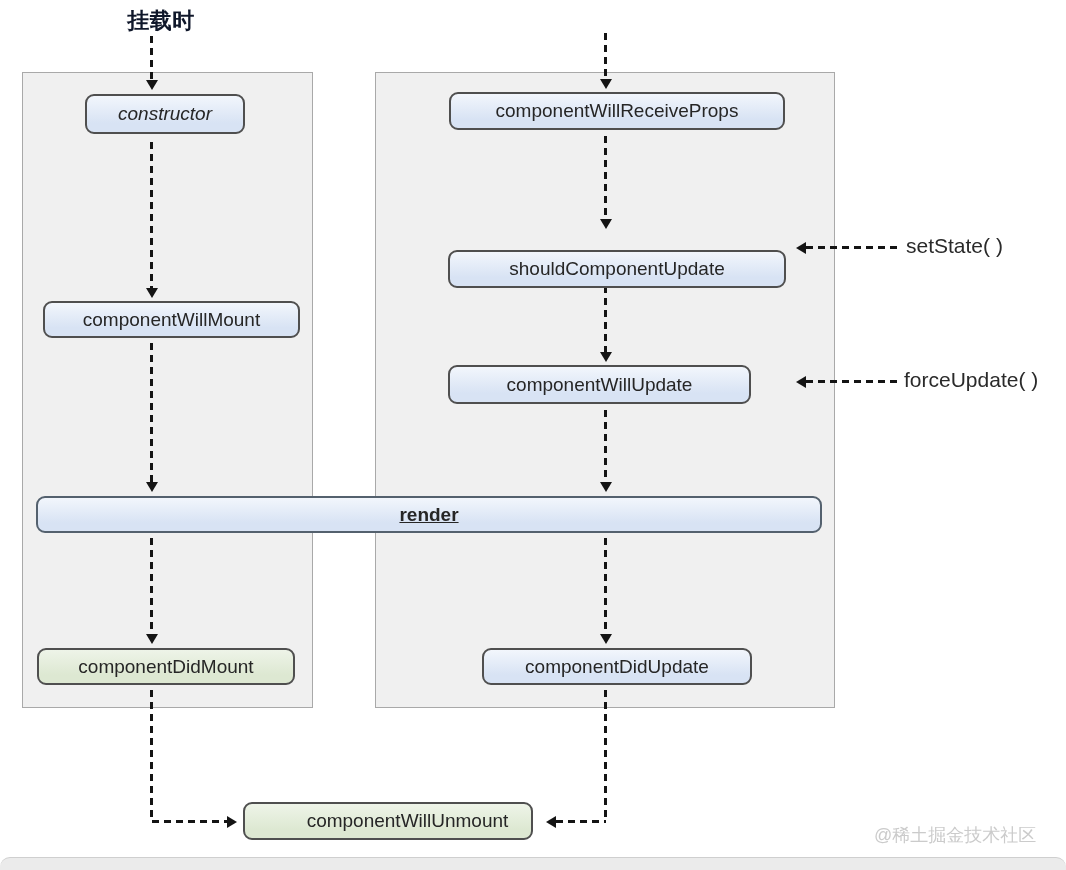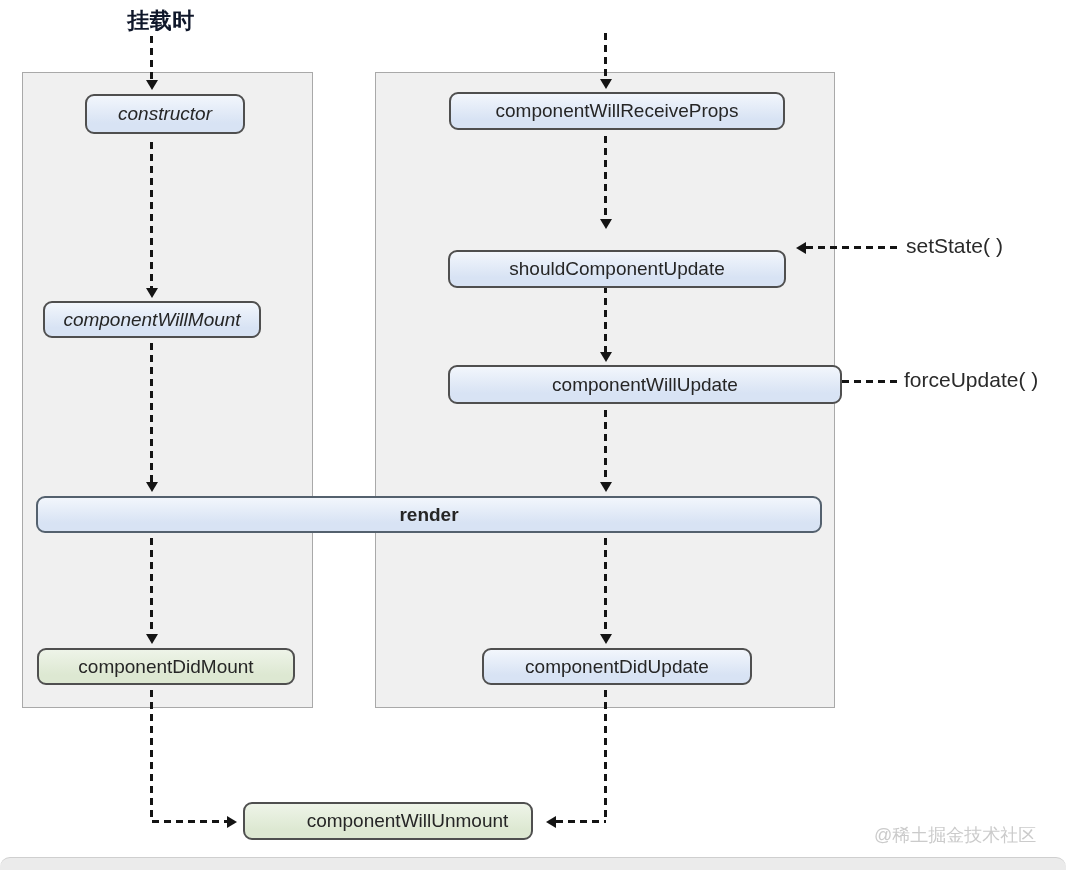--- a/index.html
+++ b/index.html
@@ -12,21 +12,21 @@
   .canvas{position:relative;width:1066px;height:870px;background:#ffffff;overflow:hidden;}
 
   .panel{position:absolute;background:var(--panel-bg);border:1px solid var(--panel-border);z-index:1;}
 
   .col-title{position:absolute;font-size:22px;font-weight:bold;color:#0f172a;text-align:center;z-index:2;letter-spacing:.5px;}
 
   .node{position:absolute;display:flex;align-items:center;justify-content:center;
         border:2px solid var(--node-border);border-radius:9px;font-size:19px;color:var(--text);
         background:linear-gradient(180deg,var(--node-blue-top) 0%,var(--node-blue) 75%);z-index:3;}
   .node.green{background:linear-gradient(180deg,var(--node-green-top) 0%,var(--node-green) 75%);}
-  .node.render-bar{font-weight:bold;border-color:var(--render-border);}
+  .node.render-bar{font-weight:bold;border-color:var(--render-border);text-decoration:underline;}
 
   .v-dash{position:absolute;width:3px;z-index:2;
           background-image:repeating-linear-gradient(to bottom,var(--line) 0 7px,transparent 7px 12px);}
   .h-dash{position:absolute;height:3px;z-index:2;
           background-image:repeating-linear-gradient(to right,var(--line) 0 7px,transparent 7px 12px);}
   .ah{position:absolute;width:0;height:0;z-index:2;}
   .ah.down{border-left:6px solid transparent;border-right:6px solid transparent;border-top:10px solid var(--line);}
   .ah.right{border-top:6px solid transparent;border-bottom:6px solid transparent;border-left:10px solid var(--line);}
   .ah.left{border-top:6px solid transparent;border-bottom:6px solid transparent;border-right:10px solid var(--line);}
 
@@ -84,22 +84,22 @@
   <div class="ah left" style="left:796px;top:242px;"></div>
   <div class="side-label" style="left:906px;top:234px;">setState( )</div>
 
   <div class="h-dash" style="left:806px;top:380px;width:92px;"></div>
   <div class="ah left" style="left:796px;top:376px;"></div>
   <div class="side-label" style="left:904px;top:368px;text-align:center;">forceUpdate( )</div>
 
   <div class="node" style="left:85px;top:94px;width:160px;height:40px;font-style:italic;">constructor</div>
   <div class="node" style="left:449px;top:92px;width:336px;height:38px;">componentWillReceiveProps</div>
   <div class="node" style="left:448px;top:230px;width:338px;height:38px;margin-top:20px;">shouldComponentUpdate</div>
-  <div class="node" style="left:43px;top:301px;width:218px;height:37px;font-style:italic;">componentWillMount</div>
-  <div class="node" style="left:448px;top:365px;width:394px;height:39px;">componentWillUpdate</div>
+  <div class="node" style="left:43px;top:301px;width:257px;height:37px;">componentWillMount</div>
+  <div class="node" style="left:448px;top:365px;width:303px;height:39px;">componentWillUpdate</div>
   <div class="node render-bar" style="left:36px;top:496px;width:786px;height:37px;">render</div>
   <div class="node" style="left:482px;top:648px;width:270px;height:37px;">componentDidUpdate</div>
   <div class="node green" style="left:37px;top:648px;width:258px;height:37px;">componentDidMount</div>
   <div class="node green" style="left:243px;top:802px;width:290px;height:38px;padding-left:39px;">componentWillUnmount</div>
 
   <div class="watermark" style="left:874px;top:823px;">@稀土掘金技术社区</div>
   <div class="bottom-strip"></div>
 
 </div>
 

